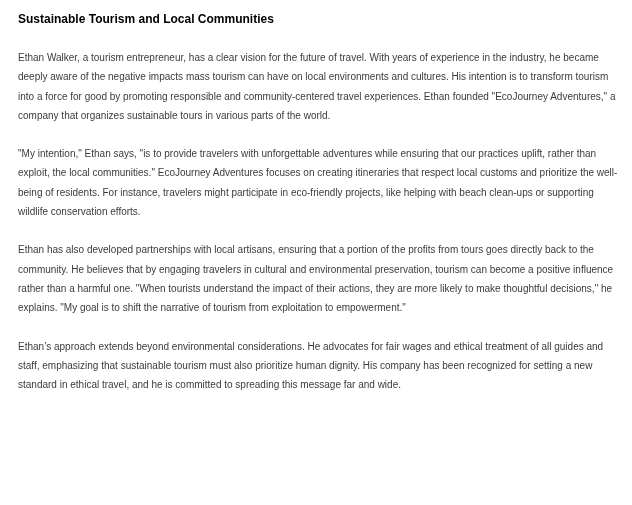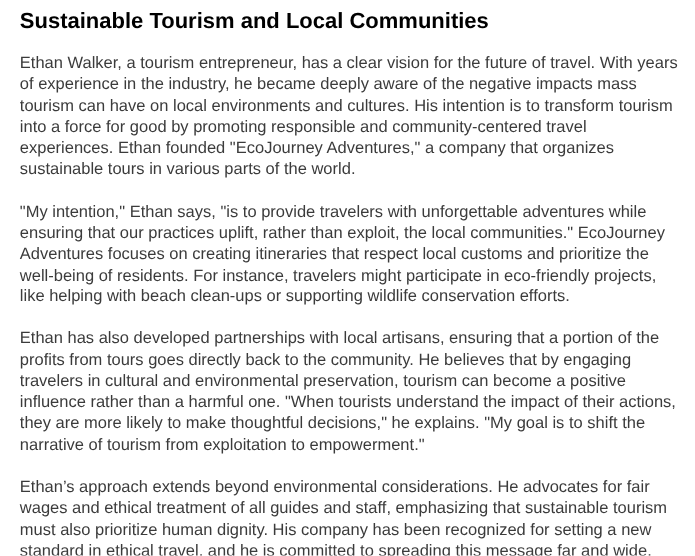--- a/index.html
+++ b/index.html
@@ -13,29 +13,29 @@
     overflow: hidden;
     font-family: "Liberation Sans", sans-serif;
   }
   .doc {
     box-sizing: border-box;
     width: 632px;
     padding: 8px 14px 0 18px;
   }
   .doc-title {
     font-family: "Liberation Sans", sans-serif;
-    font-size: 20px;
+    font-size: 12px;
     line-height: 19px;
     font-weight: bold;
     color: #000000;
     margin: 2px 0 0 0;
   }
   .doc-paragraph {
     font-family: "Liberation Sans", sans-serif;
-    font-size: 15px;
+    font-size: 10px;
     line-height: 19.3px;
     color: #3b3b3b;
     width: 600px;
     margin: 19px 4px 0 0;
   }
 </style>
 </head>
 <body>
 
 <div class="doc">

